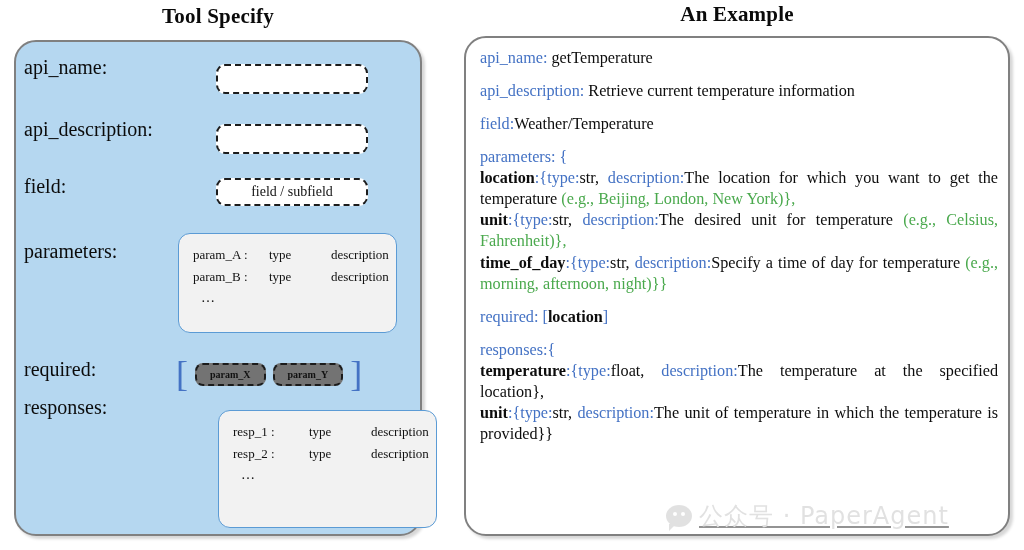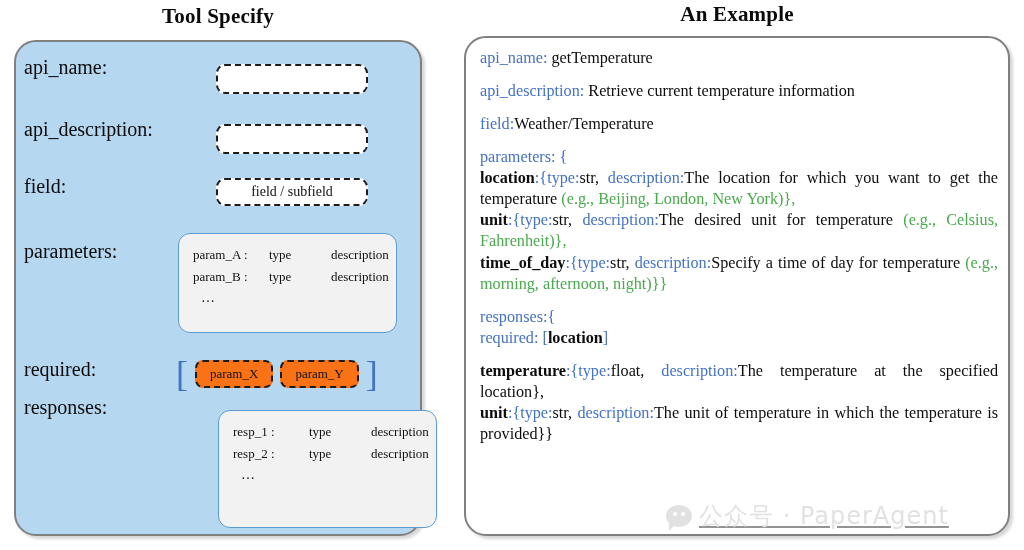--- a/index.html
+++ b/index.html
@@ -118,28 +118,29 @@
     gap: 7px;
   }
   .bracket {
     font-size: 36px;
     color: #4472c4;
     line-height: 1;
     font-family: "Liberation Serif", serif;
     font-weight: 300;
   }
   .chip {
-    background: #f97316;
+    background: #737373;
     border: 2px dashed #1c1c1c;
     border-radius: 8px;
     box-sizing: border-box;
     padding: 4px 13px;
-    font-size: 13px;
+    font-size: 10px;
     color: #111;
     white-space: nowrap;
+    font-weight: bold;
   }
 
   
   #example-body {
     position: absolute;
     left: 480px; top: 48px;
     width: 518px;
     font-size: 16.2px;
     line-height: 1.30;
     color: #0d0d0d;
@@ -284,26 +285,26 @@
   </div>
 
   <div class="ex-para">
     <span class="k-bold">unit</span><span class="k-blue">:{</span><span class="k-blue">type:</span><span>str, </span><span class="k-blue">description:</span><span>The desired unit for temperature </span><span class="k-green">(e.g., Celsius, Fahrenheit)},</span>
   </div>
 
   <div class="ex-para ex-block">
     <span class="k-bold">time_of_day</span><span class="k-blue">:{</span><span class="k-blue">type:</span><span>str, </span><span class="k-blue">description:</span><span>Specify a time of day  for temperature </span><span class="k-green">(e.g., morning, afternoon, night)}}</span>
   </div>
 
+  <div class="ex-block">
+    <span class="k-blue">required: </span><span class="k-blue">[</span><span class="k-bold">location</span><span class="k-blue">]</span>
+  </div>
+
   <div class="ex-block tight">
     <span class="k-blue">responses:{</span>
-  </div>
-
-  <div class="ex-block">
-    <span class="k-blue">required: </span><span class="k-blue">[</span><span class="k-bold">location</span><span class="k-blue">]</span>
   </div>
 
   <div class="ex-para">
     <span class="k-bold">temperature</span><span class="k-blue">:{</span><span class="k-blue">type:</span><span>float, </span><span class="k-blue">description:</span><span>The temperature at the specified location},</span>
   </div>
 
   <div class="ex-para">
     <span class="k-bold">unit</span><span class="k-blue">:{</span><span class="k-blue">type:</span><span>str, </span><span class="k-blue">description:</span><span>The unit of temperature in which the temperature is provided}}</span>
   </div>
 

